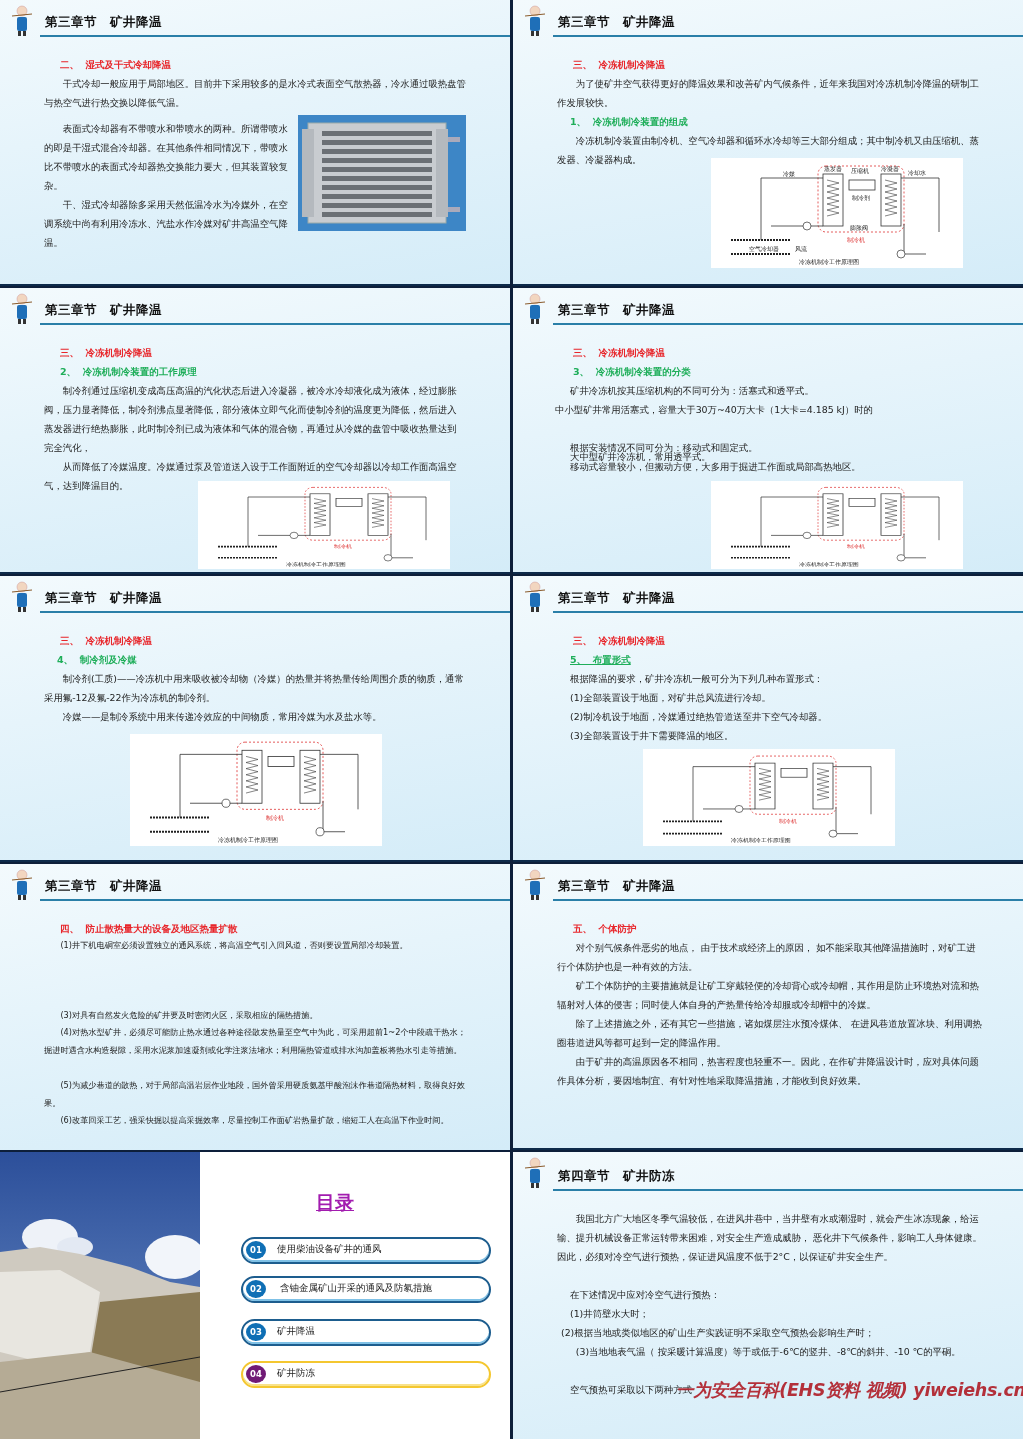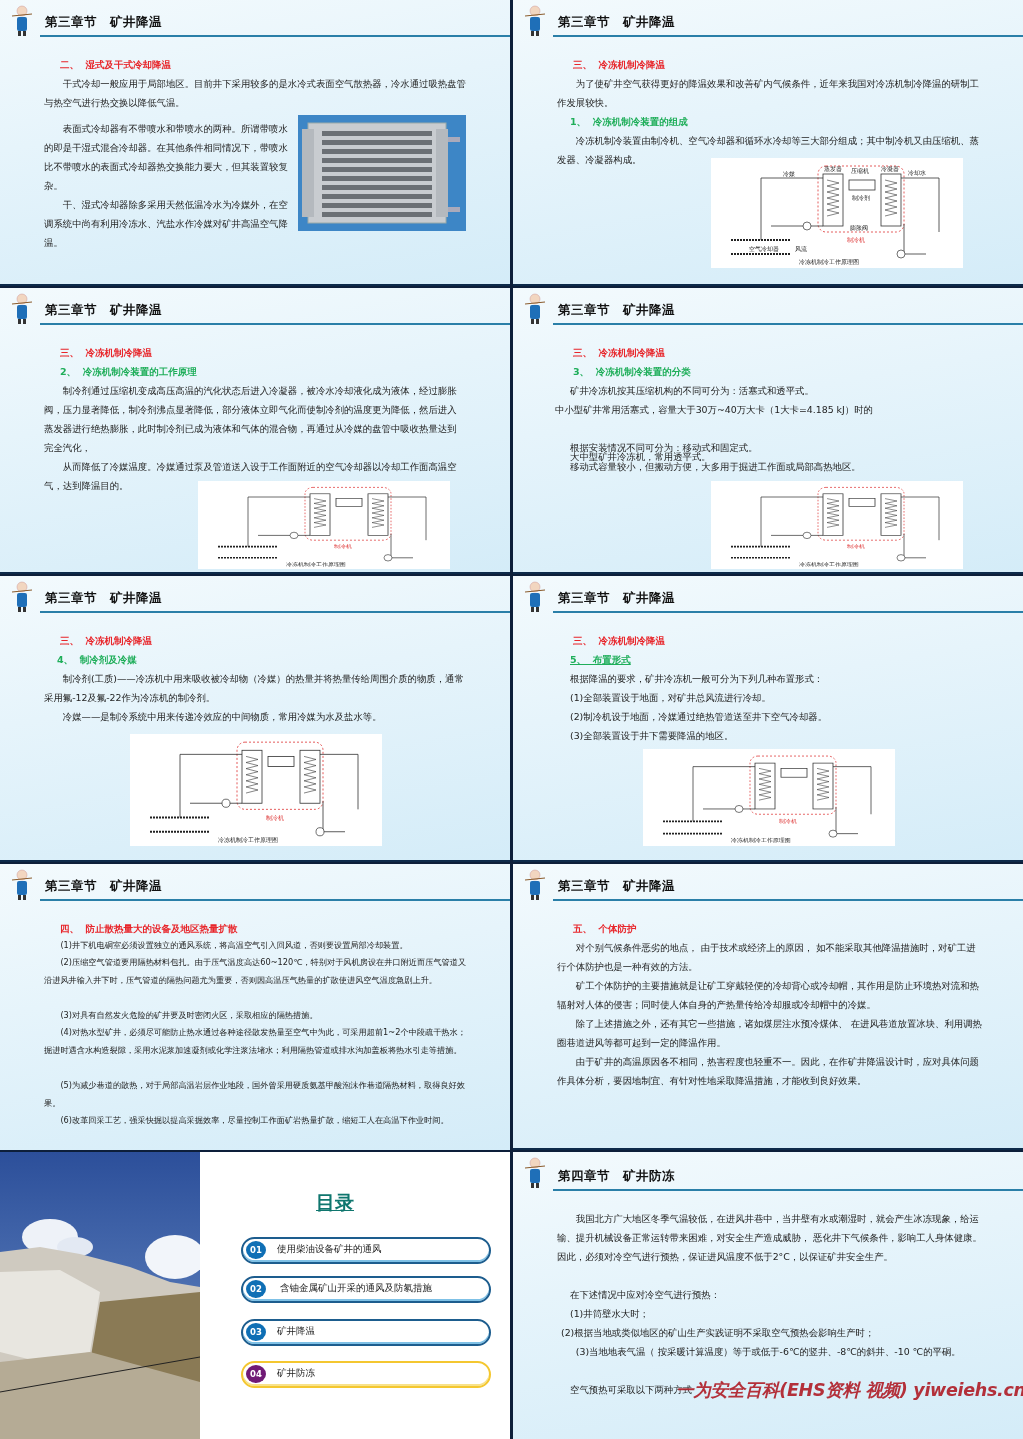--- a/index.html
+++ b/index.html
@@ -22,21 +22,21 @@
   .sec-green { position: absolute; font-size: 9.5px; font-weight: bold; color: #1fae5a; white-space: pre; }
   .para { position: absolute; font-size: 9.4px; line-height: 19px; color: #222; }
   .para.small { font-size: 8.2px; line-height: 17.5px; }
   .indent { text-indent: 2em; }
   .diagram { position: absolute; background: #ffffff; }
   .diagram svg { width: 100%; height: 100%; display: block; }
   .photo { position: absolute; }
   
   .toc-bg { background: #ffffff; }
   .toc-photo { position: absolute; left: 0; top: 0; width: 200px; height: 100%; }
-  .toc-title { position: absolute; left: 316px; top: 38px; font-size: 19px; font-weight: bold; color: #0f766e; text-decoration: underline; }
+  .toc-title { position: absolute; left: 316px; top: 38px; font-size: 19px; font-weight: bold; color: #a21caf; text-decoration: underline; }
   .toc-item {
     position: absolute; left: 241px; width: 250px; height: 27px; border-radius: 14px;
     border: 2.5px solid #1d5d8e; background: #fff; box-shadow: inset 0 -2px 0 #7fc1e6;
   }
   .toc-item.active { border-color: #f4c730; box-shadow: inset 0 -2px 0 #f8e28a; }
   .toc-num {
     position: absolute; left: 3px; top: 2px; width: 20px; height: 18px; border-radius: 50%;
     background: #0f6fb5; color: #fff; font-size: 8.5px; font-weight: bold; text-align: center; line-height: 18px;
   }
   .toc-item.active .toc-num { background: #701a75; }
@@ -294,21 +294,20 @@
           <rect x="7" y="13" width="10" height="14" rx="2" fill="#1f6fb8"></rect>
           <rect x="8" y="27" width="3" height="5" fill="#333"></rect>
           <rect x="13" y="27" width="3" height="5" fill="#333"></rect>
           <line x1="2" y1="12" x2="22" y2="10" stroke="#8a5a2a" stroke-width="1"></line>
         </svg>
       <div class="hdr-title">第三章节　矿井降温</div>
       <div class="hdr-line"></div>
     </div>
     <div class="sec-red" style="left:60px;top:59px;">四、  防止散热量大的设备及地区热量扩散</div>
     <div class="para small indent" style="left:44px;top:73px;width:425px;">(1)井下机电硐室必须设置独立的通风系统，将高温空气引入回风道，否则要设置局部冷却装置。</div>
-    <div class="para small indent" style="left:44px;top:90px;width:425px;">(2)压缩空气管道要用隔热材料包扎。由于压气温度高达60~120℃，特别对于风机房设在井口附近而压气管道又沿进风井输入井下时，压气管道的隔热问题尤为重要，否则因高温压气热量的扩散使进风空气温度急剧上升。</div>
     <div class="para small indent" style="left:44px;top:143px;width:425px;">(3)对具有自然发火危险的矿井要及时密闭火区，采取相应的隔热措施。</div>
     <div class="para small indent" style="left:44px;top:160px;width:425px;">(4)对热水型矿井，必须尽可能防止热水通过各种途径散发热量至空气中为此，可采用超前1~2个中段疏干热水；掘进时遇含水构造裂隙，采用水泥浆加速凝剂或化学注浆法堵水；利用隔热管道或排水沟加盖板将热水引走等措施。</div>
     <div class="para small indent" style="left:44px;top:213px;width:425px;">(5)为减少巷道的散热，对于局部高温岩层作业地段，国外曾采用硬质氨基甲酸泡沫作巷道隔热材料，取得良好效果。</div>
     <div class="para small indent" style="left:44px;top:248px;width:425px;">(6)改革回采工艺，强采快掘以提高采掘效率，尽量控制工作面矿岩热量扩散，缩短工人在高温下作业时间。</div>
   </div>
 
   <div class="slide" style="left:513px;top:864px;">
     <div class="hdr">
       <svg class="mascot" viewBox="0 0 24 34">
           <circle cx="12" cy="7" r="5" fill="#f2d6c0" stroke="#c99" stroke-width="0.5"></circle>

